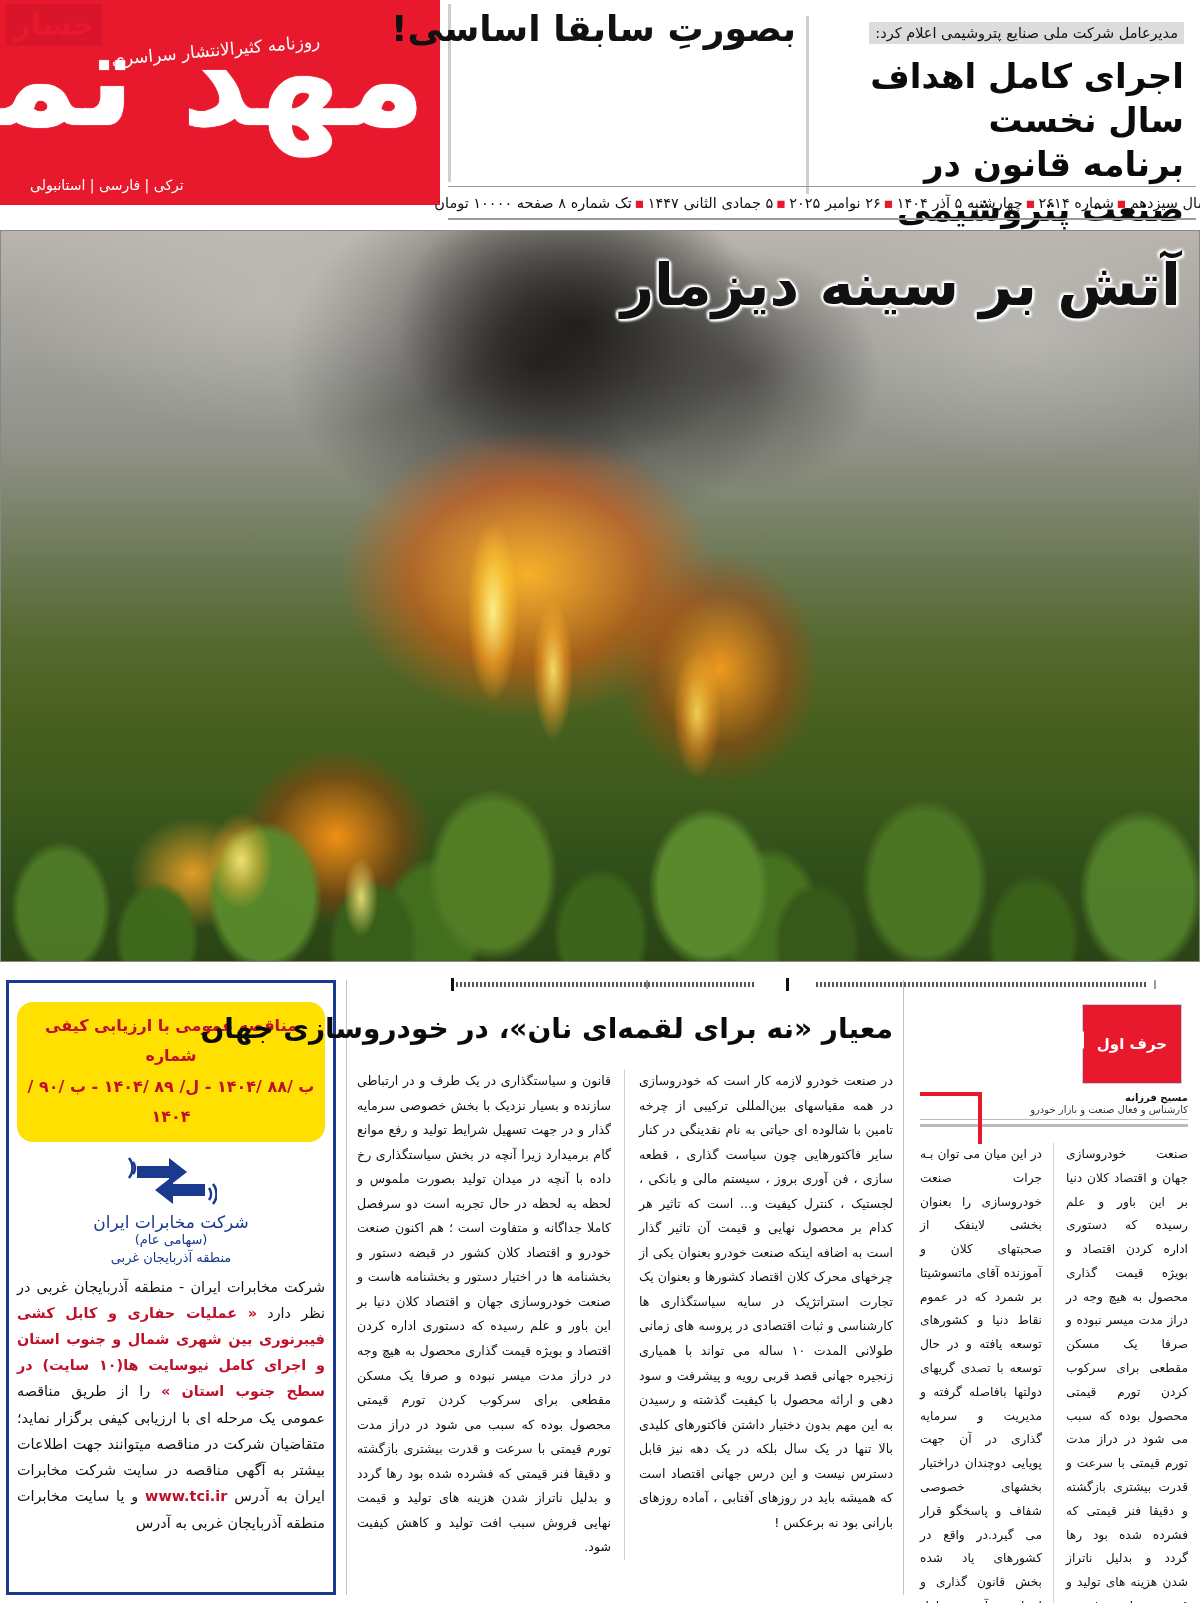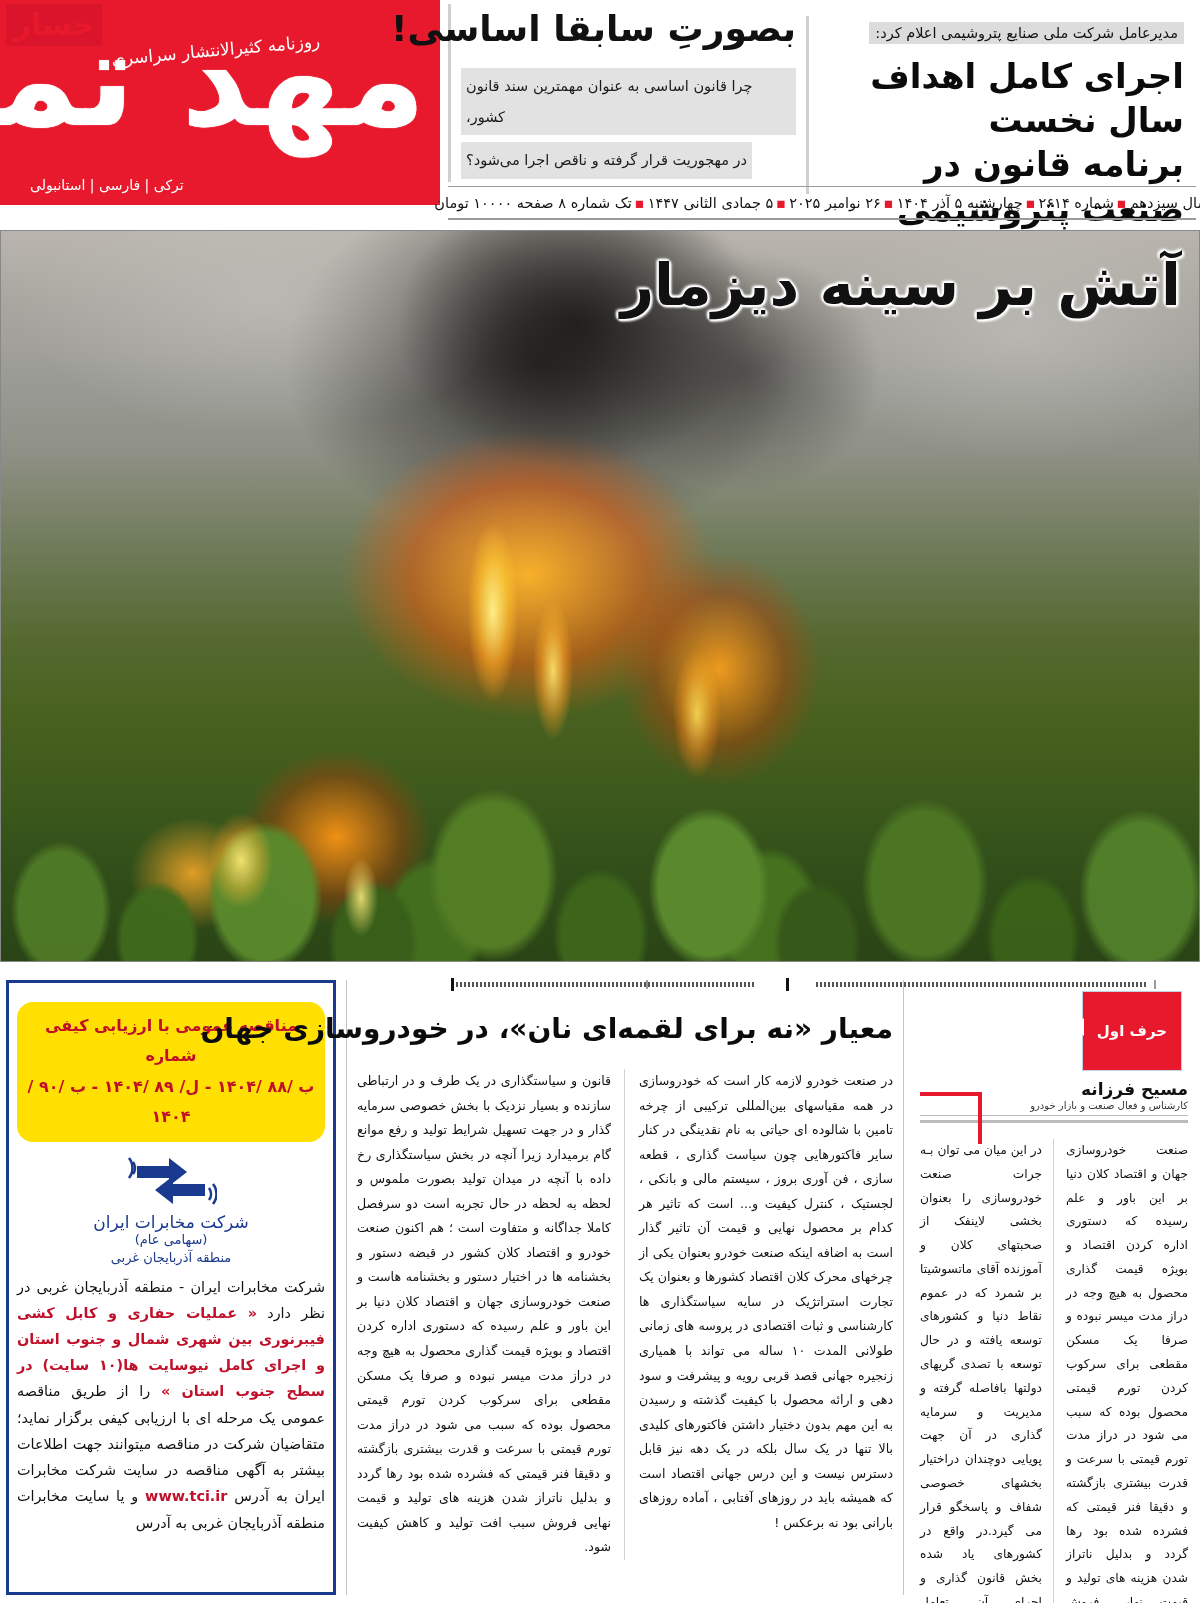--- a/index.html
+++ b/index.html
@@ -204,34 +204,34 @@
     direction: rtl; text-align: justify; text-justify: inter-word;
   }
   .col + .col { border-right: 1px solid #d2d2d2; padding-right: 13px; }
 
   
   .opinion {
     position: absolute; left: 914px; top: 8px; width: 280px; height: 615px;
     padding: 0 6px;
   }
   .harf-box {
-    position: relative; margin: 11px 6px 0 auto; width: 100px; height: 80px;
+    position: relative; margin: 24px 6px 0 auto; width: 100px; height: 80px;
     background: #e8192c; border: 1px solid #bcd3e8;
   }
   .harf-label {
     position: absolute; inset: 0; color: #fff; font-size: 15px; font-weight: bold;
     display: flex; align-items: center; justify-content: center; direction: rtl;
   }
   .harf-notch {
     position: absolute; left: -9px; top: 26px; width: 0; height: 0;
     border-top: 9px solid transparent; border-bottom: 9px solid transparent;
     border-right: 10px solid #fff;
   }
   .byline { margin-top: 8px; text-align: right; direction: rtl; }
-  .byline-name { font-size: 17px; font-weight: bold; color: #111; }
+  .byline-name { font-size: 10px; font-weight: bold; color: #111; }
   .byline-role { font-size: 10px; color: #333; margin-top: 1px; }
   .byline-rule { margin-top: 4px; height: 1px; background: #bbb; }
   .byline-rule2 { margin-top: 4px; height: 3px; background: #bbb; }
   .op-corner {
     position: absolute; left: 6px; top: 112px; width: 62px; height: 52px;
     border-top: 4px solid #e8192c; border-right: 4px solid #e8192c;
   }
   .op-cols { display: flex; direction: rtl; gap: 12px; margin-top: 16px; }
   .op-col {
     flex: 1; font-size: 12.2px; line-height: 1.95; color: #111;
@@ -248,24 +248,20 @@
 
     <div class="masthead">
       <div class="watermark-tag">جسار</div>
       <div class="mast-logo">مهد تمدن</div>
       <div class="mast-sub">روزنامه کثیرالانتشار سراسری</div>
       <div class="mast-langs">ترکی | فارسی | استانبولی</div>
     </div>
 
     <div class="head-mid">
       <div class="head-mid-title">بصورتِ سابقا اساسی!</div>
-      <div class="head-mid-deck">
-        <span>چرا قانون اساسی به عنوان مهمترین سند قانون کشور،</span><br>
-        <span>در مهجوریت قرار گرفته و ناقص اجرا می‌شود؟</span>
-      </div>
     </div>
 
     <div class="head-right">
       <div class="kicker">مدیرعامل شرکت ملی صنایع پتروشیمی اعلام کرد:</div>
       <div class="head-right-title">
         <div>اجرای کامل اهداف سال نخست</div>
         <div>برنامه قانون در صنعت پتروشیمی</div>
       </div>
     </div>
 

